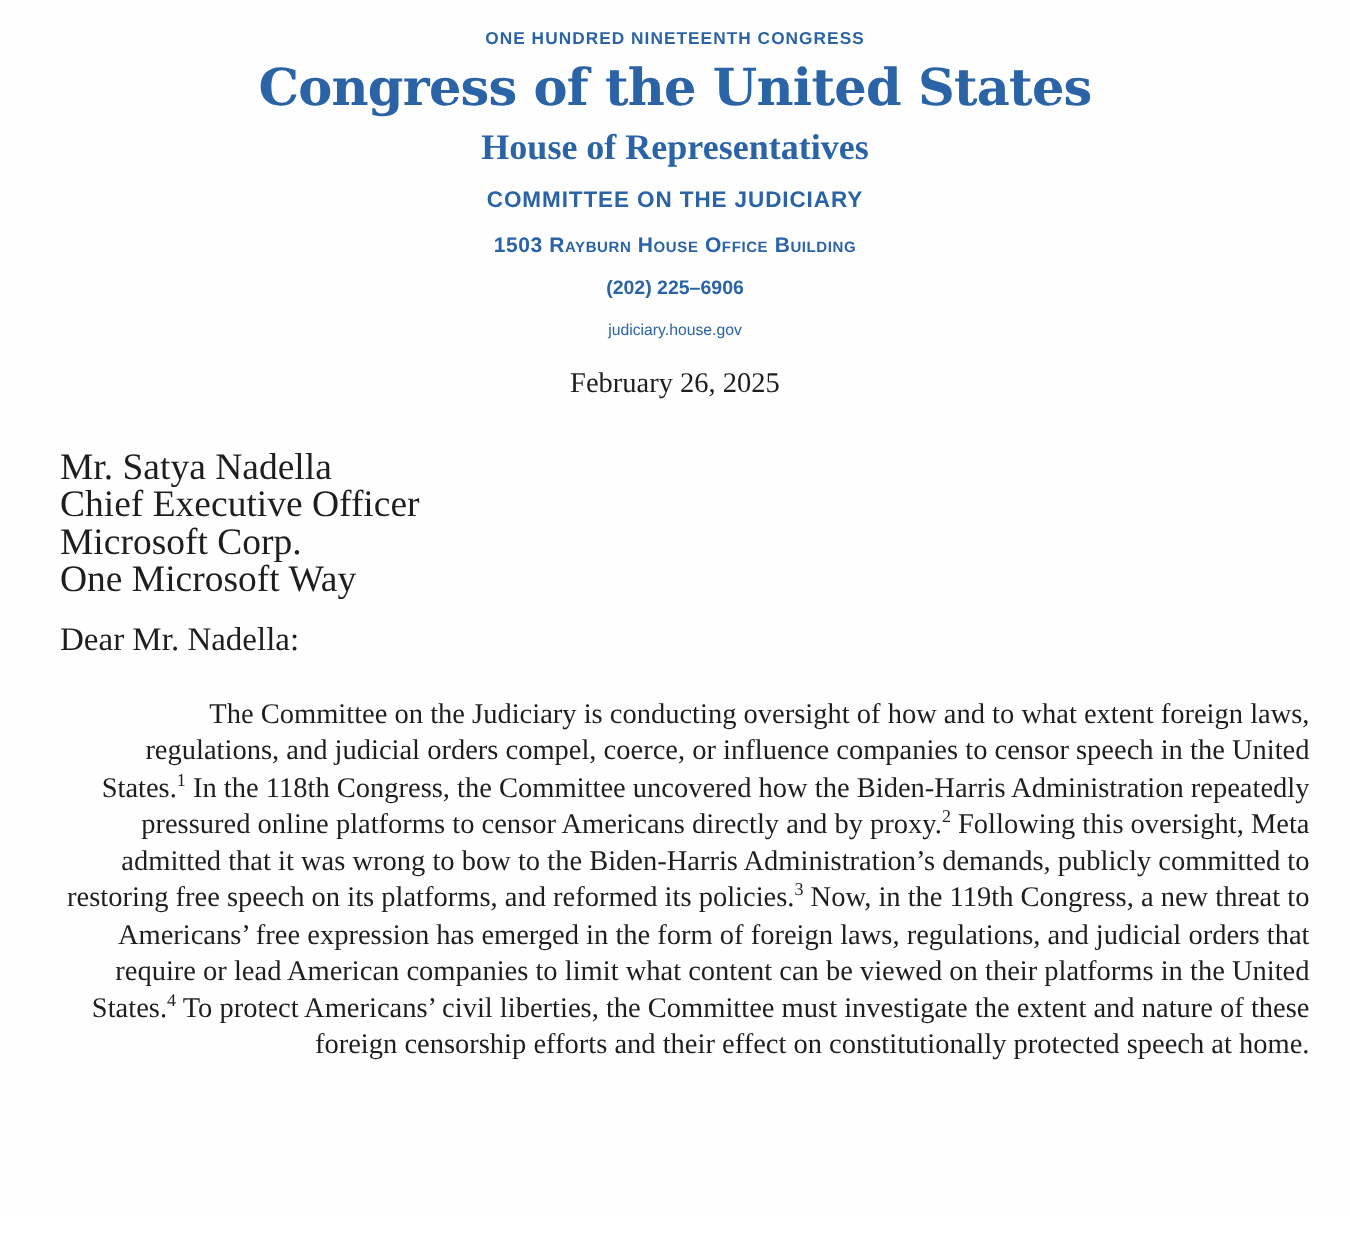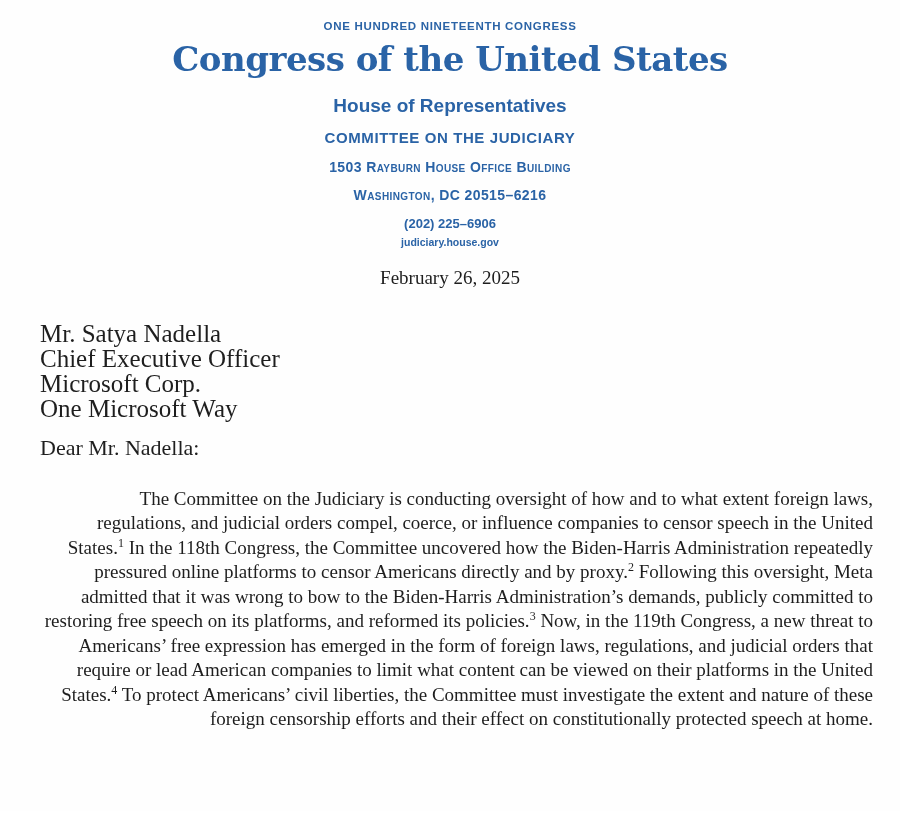--- a/index.html
+++ b/index.html
@@ -27,24 +27,24 @@
   .congress-title {
     margin-top: 7px;
     font-family: "DejaVu Serif", serif;
     font-weight: bold;
     font-size: 34px;
     letter-spacing: -0.5px;
     color: var(--accent);
     line-height: 1.2;
   }
   .house-subtitle {
-    margin-top: 15px;
-    font-family: Liberation Sans, sans-serif;
+    margin-top: 5px;
+    font-family: Liberation Serif, serif;
     font-weight: bold;
-    font-size: 19px;
+    font-size: 24px;
     color: var(--accent);
     line-height: 1.2;
   }
   .committee-name {
     margin-top: 11px;
     font-family: "Liberation Sans", sans-serif;
     font-weight: bold;
     font-size: 15px;
     letter-spacing: 0.6px;
     color: var(--accent);
@@ -60,23 +60,23 @@
   }
   .lh-address.second { margin-top: 12px; }
   .lh-phone {
     margin-top: 13px;
     font-family: "Liberation Sans", sans-serif;
     font-weight: bold;
     font-size: 13px;
     color: var(--accent);
   }
   .lh-site {
-    margin-top: 5px;
+    margin-top: 15px;
     font-family: "Liberation Sans", sans-serif;
-    font-weight: bold;
+    font-weight: normal;
     font-size: 10.5px;
     color: var(--accent);
   }
   
   .letter-date {
     margin-top: 19px;
     text-align: center;
     font-size: 19px;
   }
   .recipient-block {
@@ -105,21 +105,20 @@
 <body>
 
 <div class="page">
 
   <div class="letterhead">
     <div class="congress-session">ONE HUNDRED NINETEENTH CONGRESS</div>
     <div class="congress-title">Congress of the United States</div>
     <div class="house-subtitle">House of Representatives</div>
     <div class="committee-name">COMMITTEE ON THE JUDICIARY</div>
     <div class="lh-address">1503 Rayburn House Office Building</div>
-    <div class="lh-address second">Washington, DC 20515–6216</div>
     <div class="lh-phone">(202) 225–6906</div>
     <div class="lh-site">judiciary.house.gov</div>
   </div>
 
   <div class="letter-date">February 26, 2025</div>
 
   <div class="recipient-block">
     <div>Mr. Satya Nadella</div>
     <div>Chief Executive Officer</div>
     <div>Microsoft Corp.</div>

